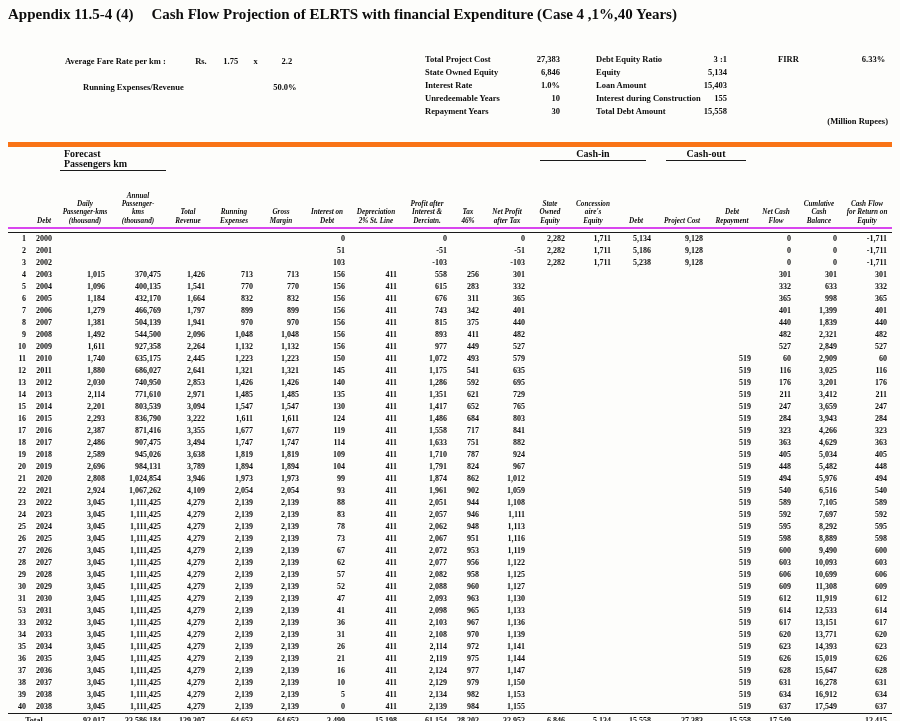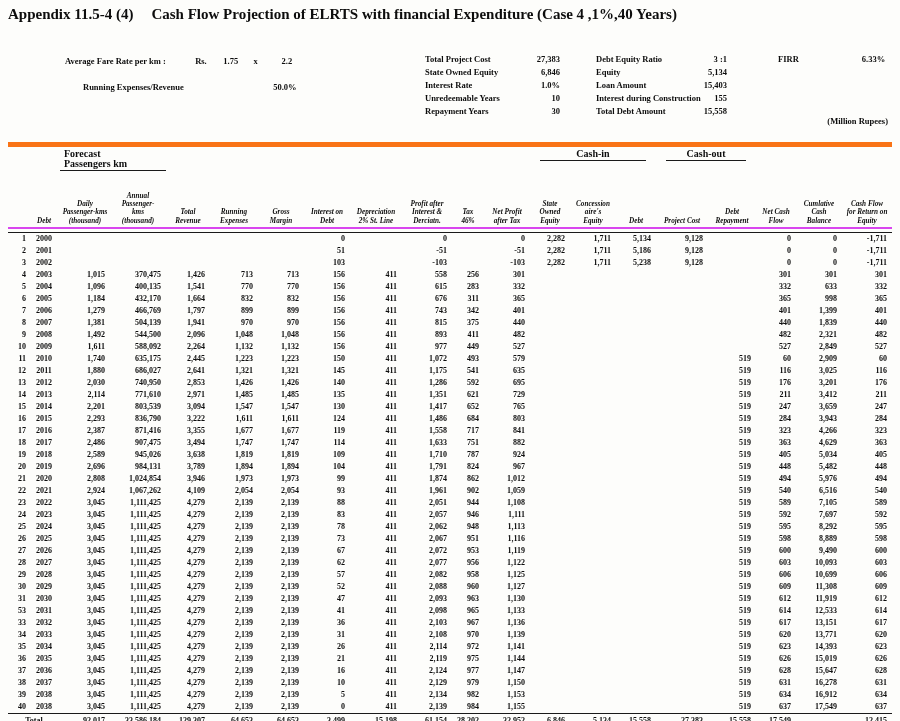--- a/index.html
+++ b/index.html
@@ -375,21 +375,21 @@
           <td class="c15"></td>
           <td class="c16"></td>
           <td class="c17">482</td>
           <td class="c18">2,321</td>
           <td class="c19">482</td>
         </tr>
         <tr>
           <td class="c0">10</td>
           <td class="c1">2009</td>
           <td class="c2">1,611</td>
-          <td class="c3">588,092</td>
+          <td class="c3">927,358</td>
           <td class="c4">2,264</td>
           <td class="c5">1,132</td>
           <td class="c6">1,132</td>
           <td class="c7">156</td>
           <td class="c8">411</td>
           <td class="c9">977</td>
           <td class="c10">449</td>
           <td class="c11">527</td>
           <td class="c12"></td>
           <td class="c13"></td>

